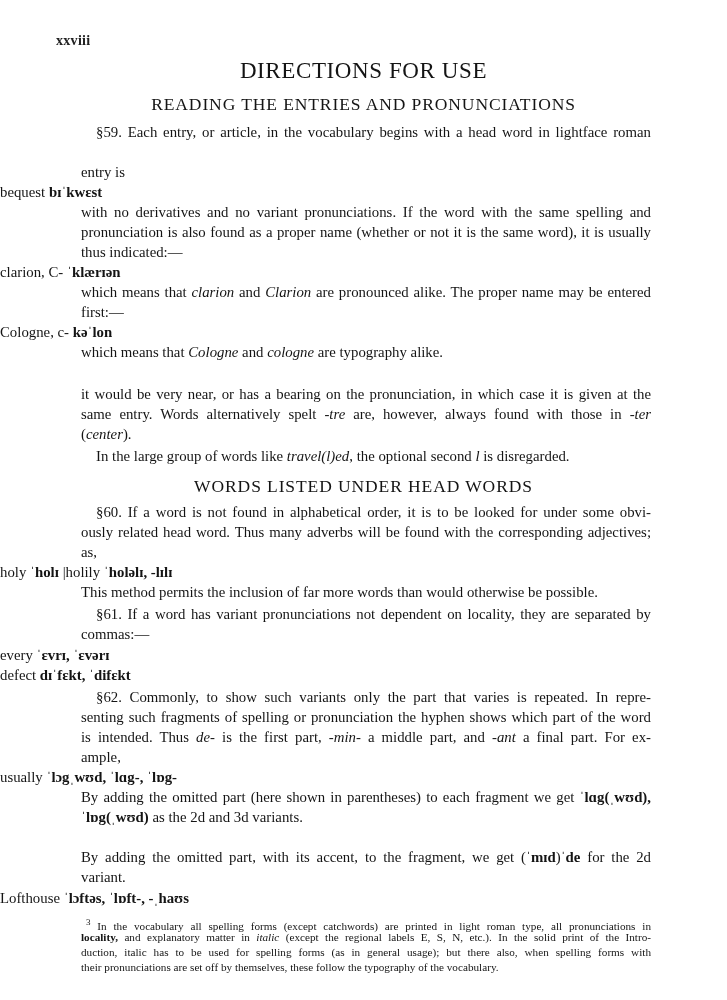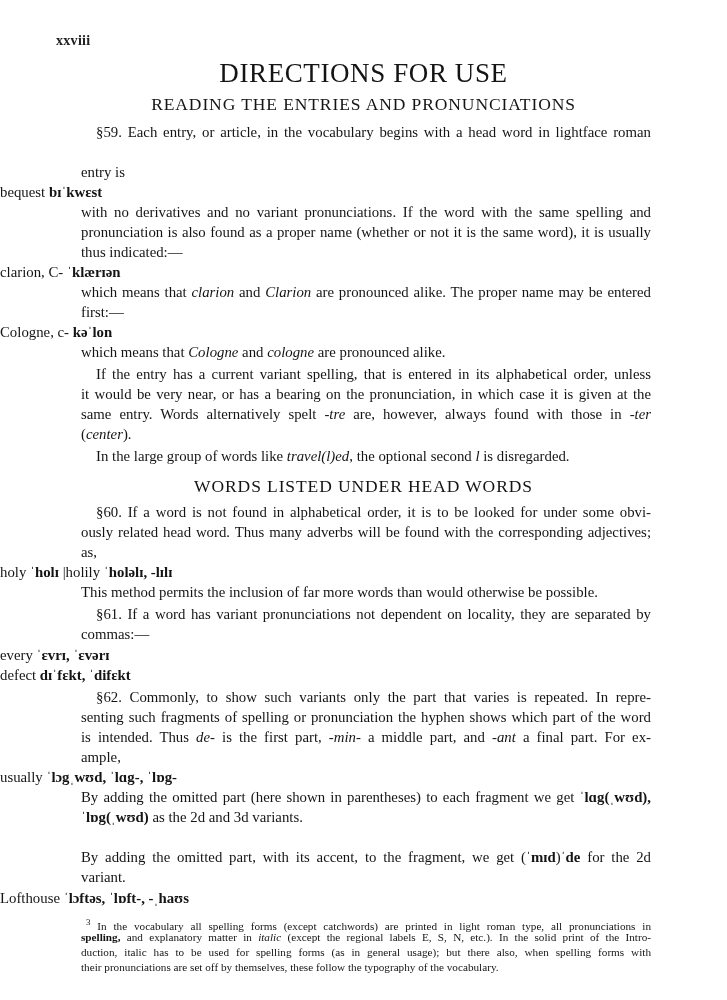--- a/index.html
+++ b/index.html
@@ -1,20 +1,20 @@
 <!DOCTYPE html>
 <html><head>
 <meta charset="utf-8">
 <style>
   html, body { margin: 0; padding: 0; background: #ffffff; }
   body { width: 727px; height: 1000px; position: relative; overflow: hidden;
          font-family: "Liberation Serif", "DejaVu Serif", serif; color: #141414; }
   .page { position: absolute; left: 0; top: 0; width: 727px; height: 1000px; }
   .folio { position: absolute; left: 56px; top: 33px; font-size: 14px; font-weight: bold; letter-spacing: 0.3px; color: #222; }
-  .title { position: absolute; left: 0; width: 727px; top: 58px; text-align: center; font-size: 27px; letter-spacing: 0.6px; font-weight: normal; }
+  .title { position: absolute; left: 0; width: 727px; top: 58px; text-align: center; font-size: 23px; letter-spacing: 0.6px; font-weight: normal; }
   .subhead { position: absolute; left: 0; width: 727px; text-align: center; font-size: 17.5px; letter-spacing: 0.9px; }
   .line { position: absolute; left: 81px; width: 570px; font-size: 14.8px; white-space: nowrap; line-height: 20px; }
   .line.indent { left: 96px; width: 555px; }
   .line.justify { text-align: justify; text-align-last: justify; white-space: normal; }
   .center { position: absolute; left: 0; width: 727px; text-align: left; font-size: 14.8px; line-height: 20px; white-space: nowrap; }
   .b { font-weight: bold; }
   .i { font-style: italic; }
   sup { font-size: 9px; vertical-align: 5px; }
   .fn { position: absolute; left: 81px; width: 570px; font-size: 11.2px; line-height: 15.5px; white-space: nowrap; }
   .fn.justify { text-align: justify; text-align-last: justify; white-space: normal; }
@@ -32,22 +32,21 @@
   <div class="line indent justify" style="top:122px">§59. Each entry, or article, in the vocabulary begins with a head word in lightface roman</div>
   <div class="line" style="top:162px">entry is</div>
   <div class="center" style="top:182px"><span>bequest </span><span class="b">bɪˈkwɛst</span></div>
   <div class="line justify" style="top:202px">with no derivatives and no variant pronunciations.  If the word with the same spelling and</div>
   <div class="line justify" style="top:222px">pronunciation is also found as a proper name (whether or not it is the same word), it is usually</div>
   <div class="line" style="top:242px">thus indicated:—</div>
   <div class="center" style="top:262px"><span>clarion, C- </span><span class="b">ˈklærɪən</span></div>
   <div class="line" style="top:302px">first:—</div>
   <div class="line justify" style="top:282px"><span>which means that </span><span class="i">clarion</span><span> and </span><span class="i">Clarion</span><span> are pronounced alike.  The proper name may be entered</span></div>
   <div class="center" style="top:322px"><span>Cologne, c- </span><span class="b">kəˈlon</span></div>
-  <div class="line" style="top:342px"><span>which means that </span><span class="i">Cologne</span><span> and </span><span class="i">cologne</span><span> are pronounced alike.</span></div>
-  <div class="line indent justify" style="top:364px">If the entry has a current variant spelling, that is entered in its alphabetical order, unless</div>
+  <div class="line" style="top:342px"><span>which means that </span><span class="i">Cologne</span><span> and </span><span class="i">cologne</span><span> are typography alike.</span></div>
   <div class="line justify" style="top:384px">it would be very near, or has a bearing on the pronunciation, in which case it is given at the</div>
   <div class="line justify" style="top:404px"><span>same entry.  Words alternatively spelt </span><span class="i">-tre</span><span> are, however, always found with those in </span><span class="i">-ter</span></div>
   <div class="line" style="top:424px"><span>(</span><span class="i">center</span><span>).</span></div>
   <div class="line indent" style="top:446px"><span>In the large group of words like </span><span class="i">travel(l)ed</span><span>, the optional second </span><span class="i">l</span><span> is disregarded.</span></div>
 
   <div class="subhead" style="top:476px">WORDS LISTED UNDER HEAD WORDS</div>
 
   <div class="line indent justify" style="top:502px">§60. If a word is not found in alphabetical order, it is to be looked for under some obvi-</div>
   <div class="line justify" style="top:522px">ously related head word.  Thus many adverbs will be found with the corresponding adjectives;</div>
   <div class="line" style="top:542px">as,</div>
@@ -64,17 +63,17 @@
   <div class="line justify" style="top:727px"><span>is intended.  Thus </span><span class="i">de-</span><span> is the first part, </span><span class="i">-min-</span><span> a middle part, and </span><span class="i">-ant</span><span> a final part.  For ex-</span></div>
   <div class="line" style="top:747px">ample,</div>
   <div class="center" style="top:767px"><span>usually </span><span class="b">ˈlɔgˌwʊd, ˈlɑg-, ˈlɒg-</span></div>
   <div class="line justify" style="top:787px"><span>By adding the omitted part (here shown in parentheses) to each fragment we get </span><span class="b">ˈlɑg(ˌwʊd),</span></div>
   <div class="line" style="top:807px"><span class="b">ˈlɒg(ˌwʊd)</span><span> as the 2d and 3d variants.</span></div>
   <div class="line justify" style="top:847px"><span>By adding the omitted part, with its accent, to the fragment, we get (</span><span class="b">ˈmɪd</span><span>)</span><span class="b">ˈde</span><span> for the 2d</span></div>
   <div class="line" style="top:867px">variant.</div>
   <div class="center" style="top:888px"><span>Lofthouse </span><span class="b">ˈlɔftəs, ˈlɒft-, -ˌhaʊs</span></div>
 
   <div class="fn first justify" style="top:915px"><sup>3</sup><span> In the vocabulary all spelling forms (except catchwords) are printed in light roman type, all pronunciations in</span></div>
-  <div class="fn justify" style="top:930px"><span class="b">spelling,</span><span> and explanatory matter in </span><span class="i">italic</span><span> (except the regional labels E, S, N, etc.).  In the solid print of the Intro-</span></div>
+  <div class="fn justify" style="top:930px"><span class="b">locality,</span><span> and explanatory matter in </span><span class="i">italic</span><span> (except the regional labels E, S, N, etc.).  In the solid print of the Intro-</span></div>
   <div class="fn justify" style="top:945px">duction, italic has to be used for spelling forms (as in general usage); but there also, when spelling forms with</div>
   <div class="fn" style="top:960px">their pronunciations are set off by themselves, these follow the typography of the vocabulary.</div>
 
 </div>
 
 </body></html>

